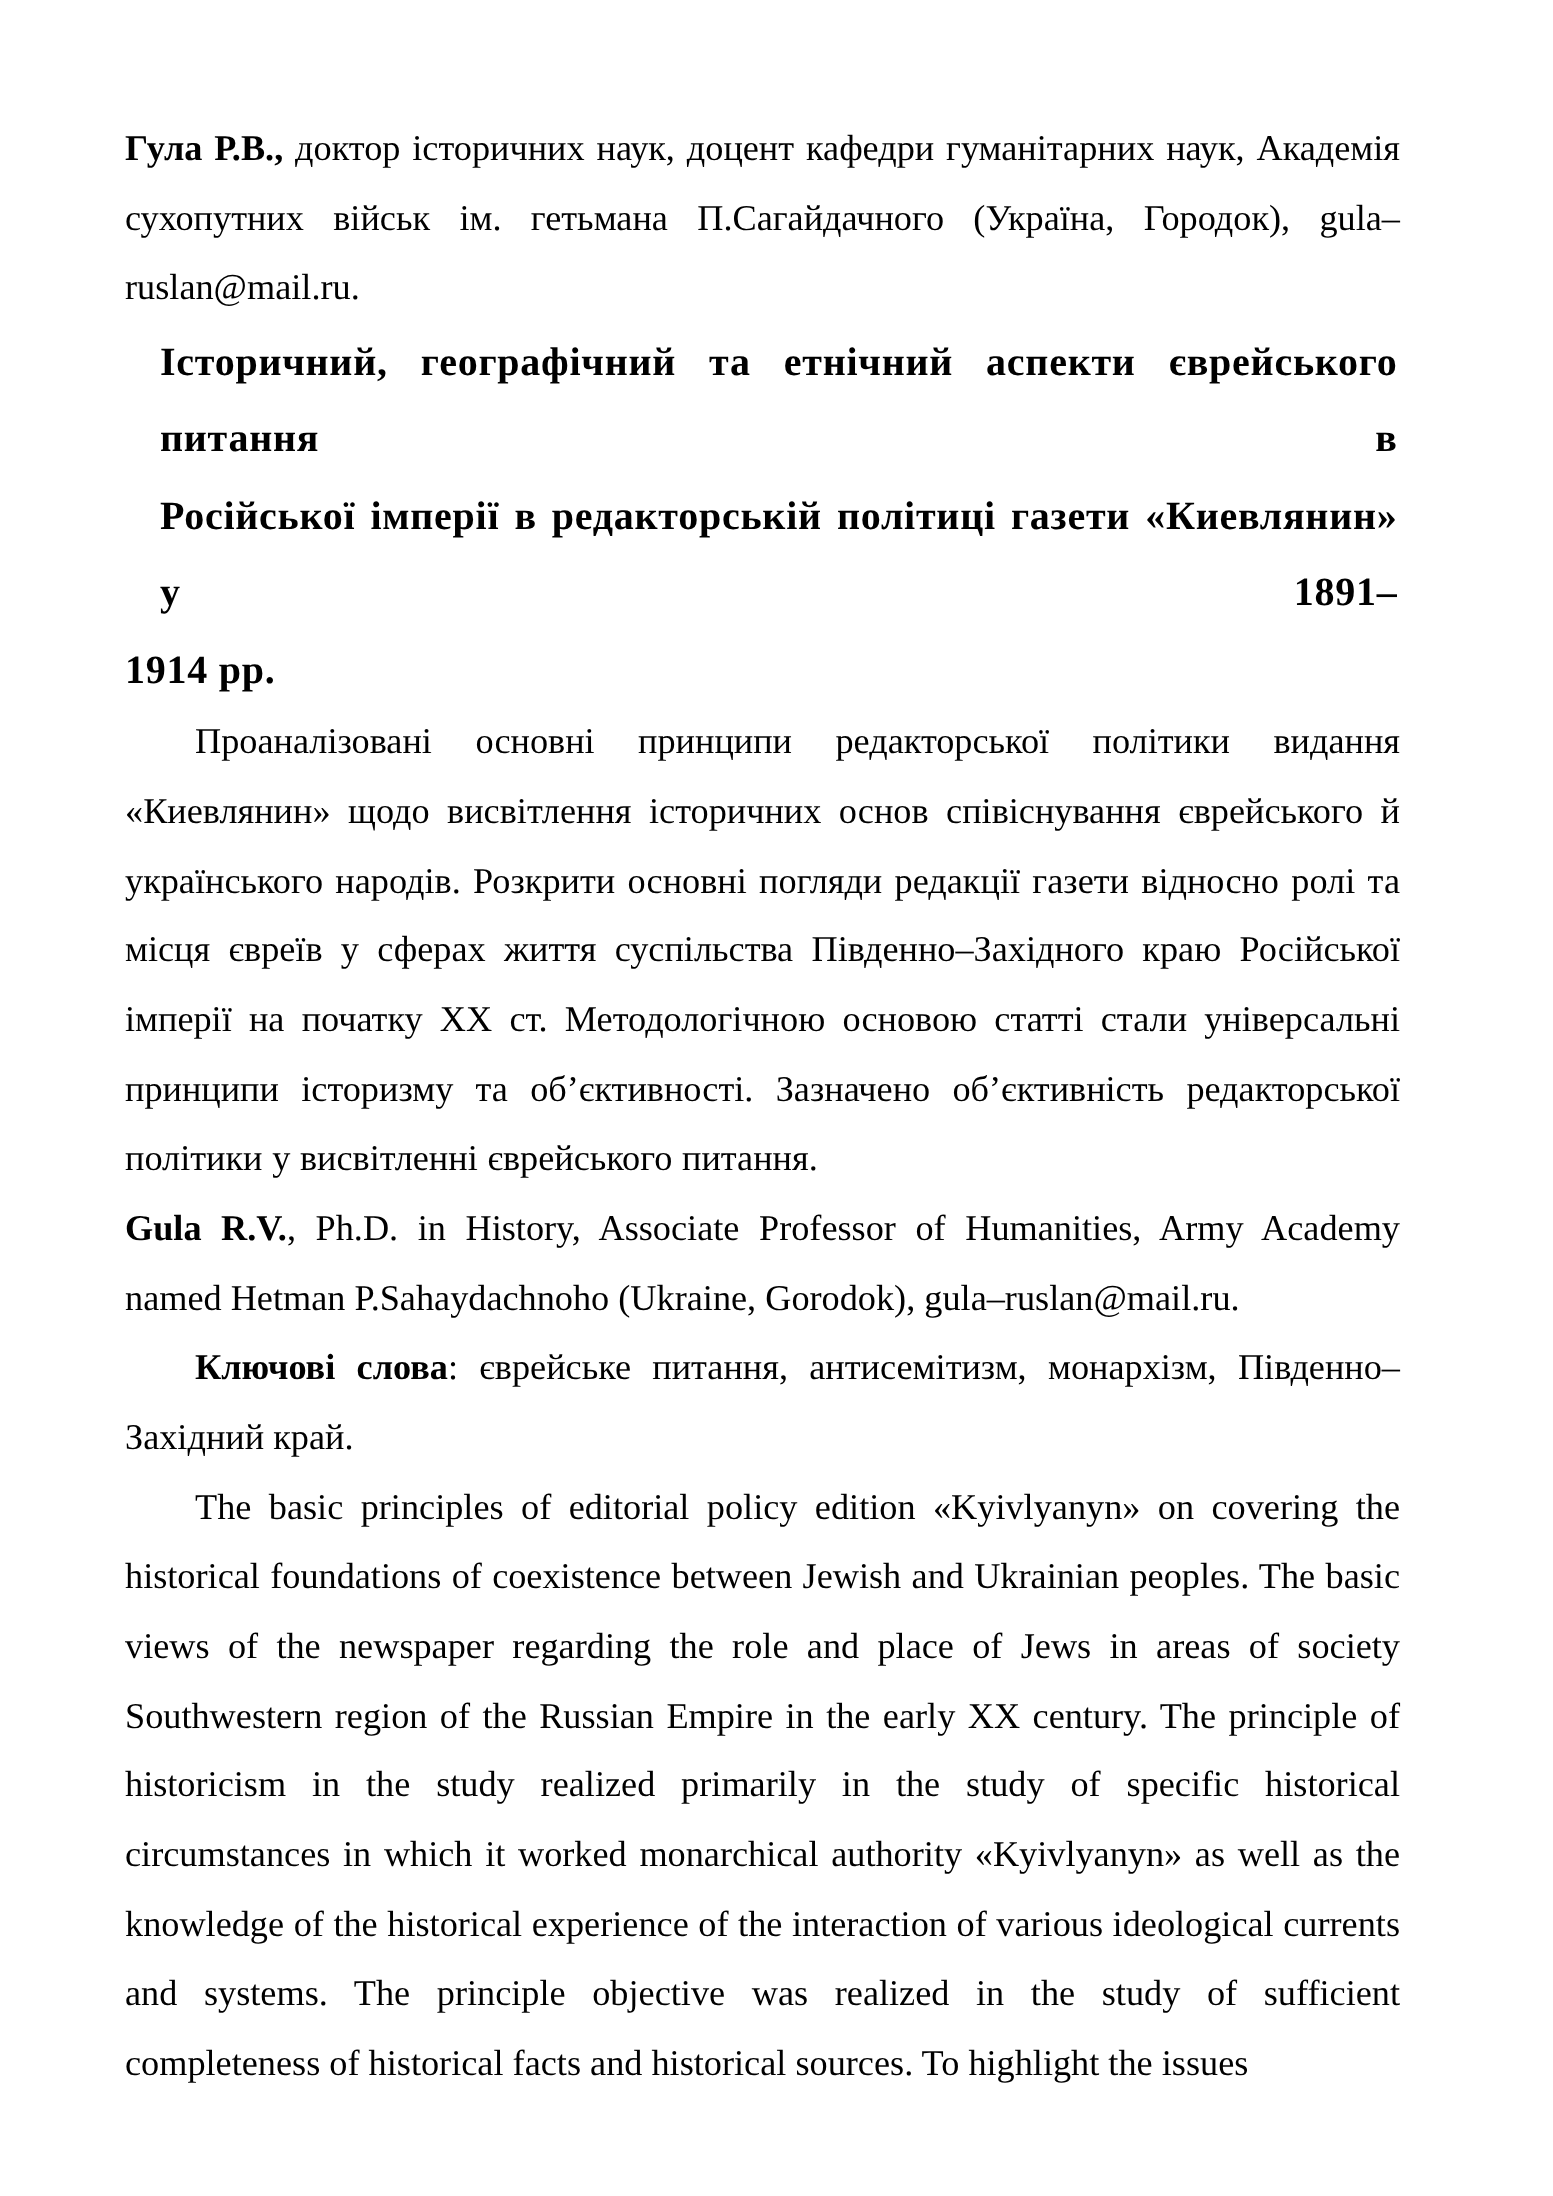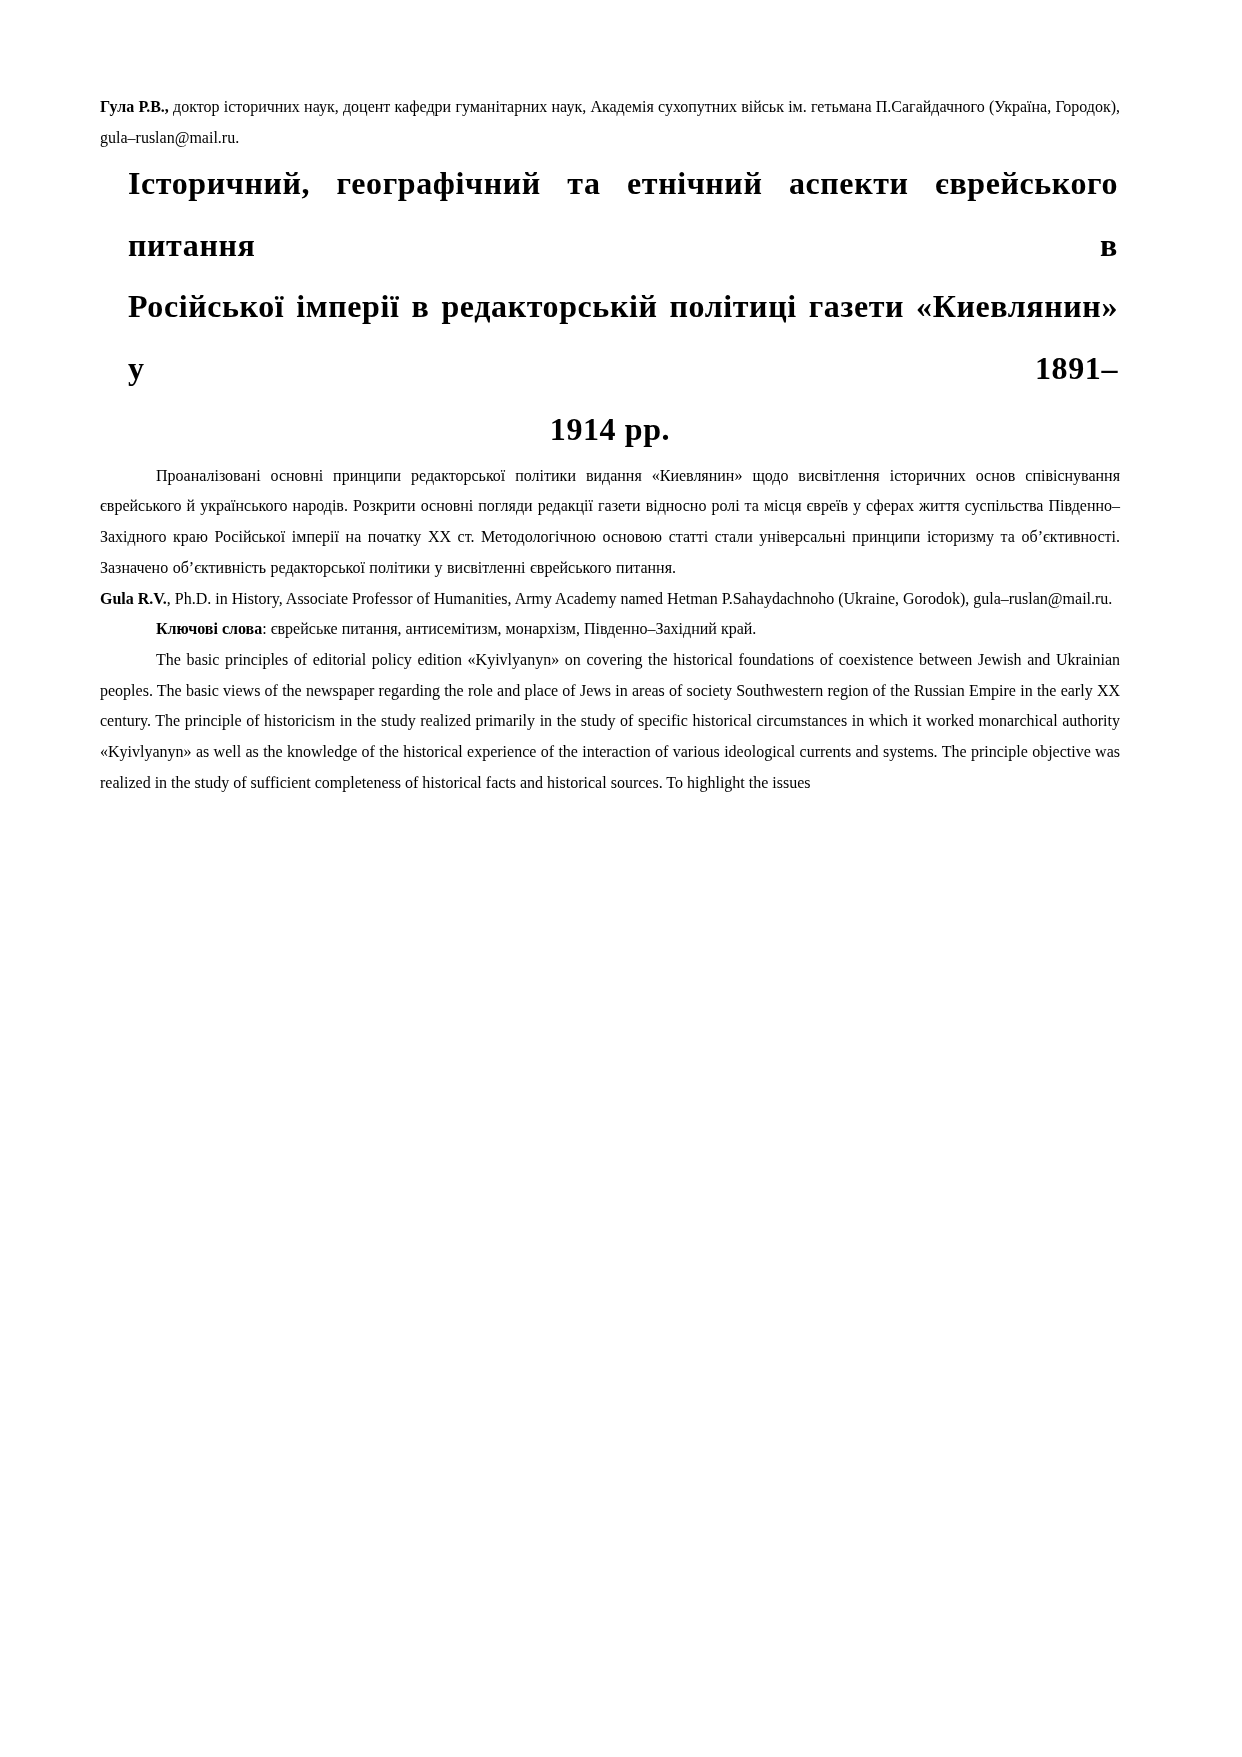--- a/index.html
+++ b/index.html
@@ -29,21 +29,21 @@
   
   .udk {
     font-size: 25.5px;
     font-weight: bold;
     line-height: 1.45;
     text-indent: 56px;
     margin: 0 0 14px 0;
     letter-spacing: 0.2px;
   }
   .para {
-    font-size: 16px;
+    font-size: 29px;
     line-height: 1.92;
     text-align: justify;
     text-justify: inter-word;
     margin: 0;
     hyphens: none;
   }
   .para.indent {
     text-indent: 56px;
   }
   .para.noindent {
@@ -63,21 +63,21 @@
   .title-block .tline {
     display: block;
   }
   .title-block.ua .tline.justify-line {
     display: block;
     text-align: justify;
     text-align-last: justify;
     padding: 0 2px 0 28px;
   }
   .title-block.ua .tline.center-line {
-    text-align: center;
+    text-align: left;
   }
   .kw-label { font-weight: bold; }
   .author-name { font-weight: bold; }
   
   .para.loose {
     word-spacing: 0.5px;
   }
 </style>
 </head>
 <body>

